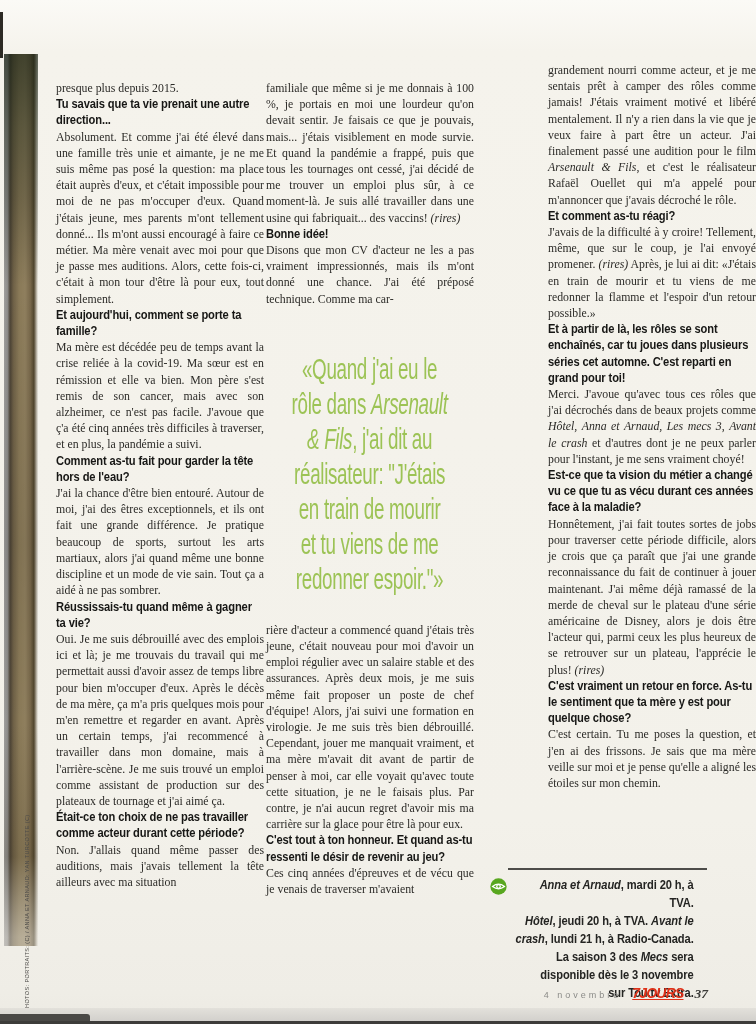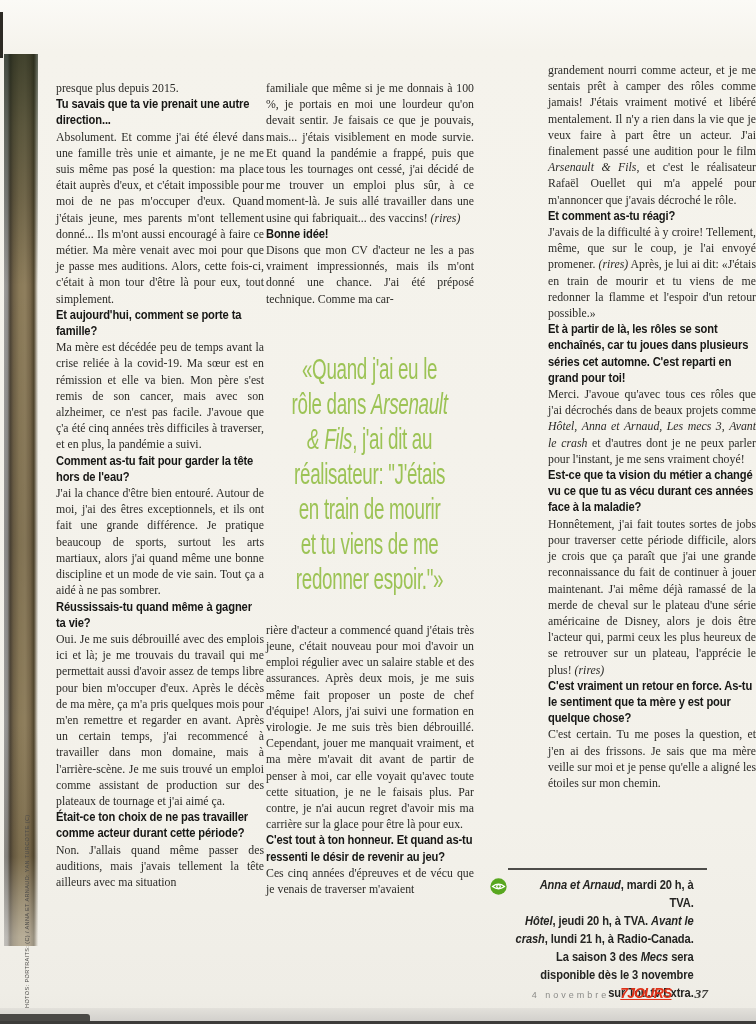--- a/index.html
+++ b/index.html
@@ -78,21 +78,21 @@
     white-space:pre-line;letter-spacing:-0.1px;
   }
 
   
   .footer{
     position:absolute;top:985px;left:440px;width:268px;
     display:flex;align-items:baseline;justify-content:flex-end;gap:11px;
   }
   .footer-date{font:9px "Liberation Sans",sans-serif;letter-spacing:3px;color:#8b8b88;padding-left:20px;}
   .footer-logo{font:italic 800 14px "Liberation Sans",sans-serif;color:var(--logo_red,#de3119);letter-spacing:-0.8px;text-decoration:underline;}
-  .footer-page{font:italic 700 13.5px "Liberation Serif",serif;color:#3a3a37;margin-left:12px;}
+  .footer-page{font:italic 700 13.5px "Liberation Serif",serif;color:#3a3a37;}
 </style>
 </head>
 <body>
 
 <div class="page">
 
   <div class="top-sliver"></div>
   <div class="photo-strip"></div>
 
   <div class="photo-credit">PHOTOS: PORTRAITS: (C) / ANNA ET ARNAUD: YAN TURCOTTE (C)</div>

